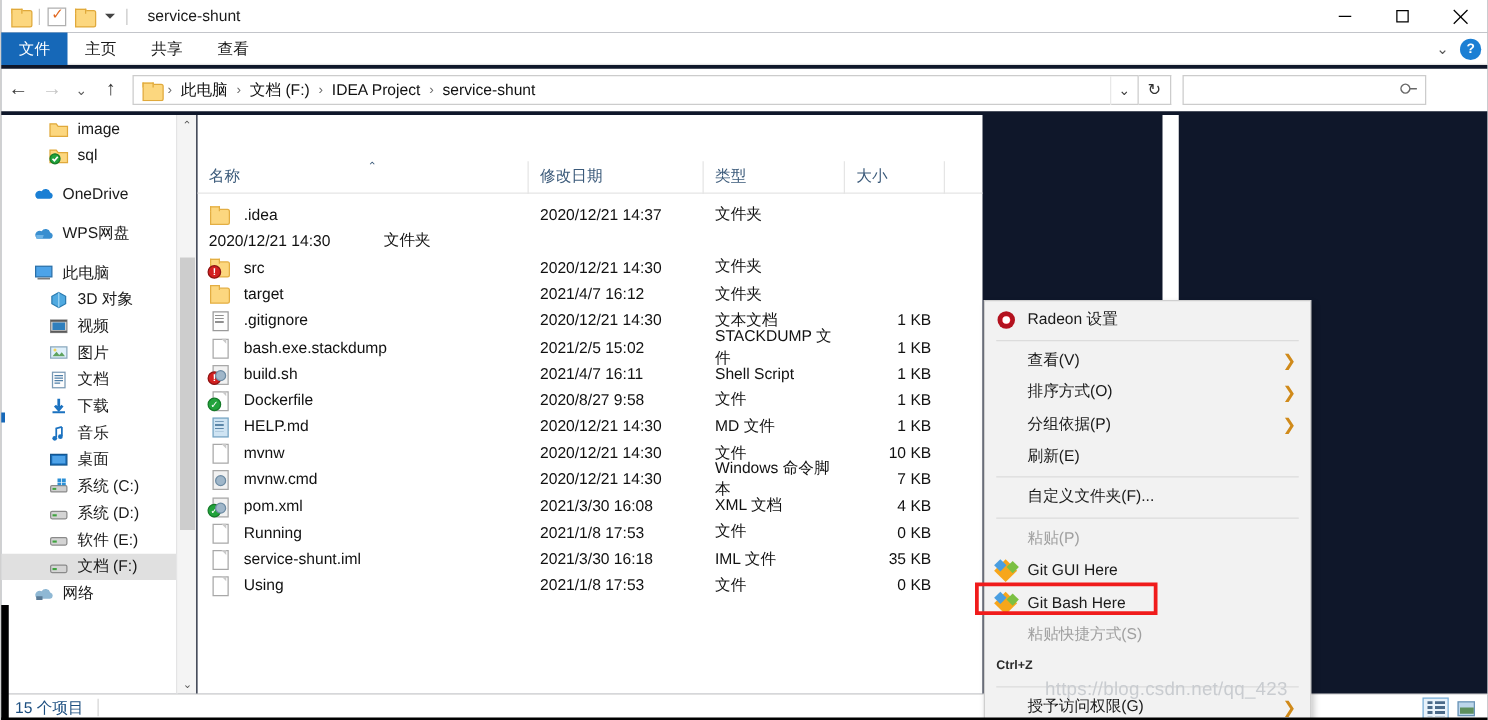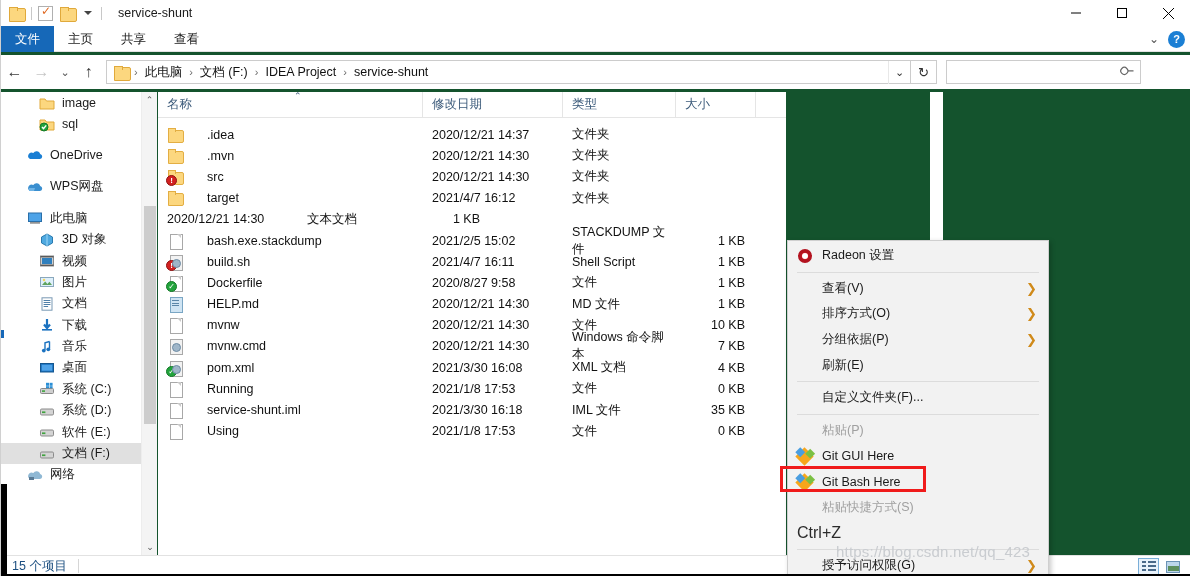--- a/index.html
+++ b/index.html
@@ -5,21 +5,21 @@
   * { box-sizing: border-box; margin: 0; padding: 0; }
   html, body {
     width: 1190px; height: 576px;
     font-family: "Liberation Sans", "DejaVu Sans", sans-serif;
     background: #ffffff;
     overflow: hidden;
   }
   #app {
     position: relative;
     width: 1190px; height: 576px;
-    background: #14532d;
+    background: #0f172a;
     border-left: 1px solid #d0d0d0;
   }
 
   
   .titlebar {
     position: absolute; left: 0; top: 0; width: 1190px; height: 26px;
     background: #ffffff;
     display: flex; align-items: center;
   }
   .qat { display: flex; align-items: center; padding-left: 8px; gap: 0px; height: 26px; }
@@ -123,34 +123,35 @@
   .nav-scroll .arrow { height:16px; display:flex; align-items:center; justify-content:center; color:#555; font-size:9px;}
   .nav-scroll .thumb { position:absolute; left:2px; top:114px; width:12px; height:218px; background:#cdcdcd; }
 
   
   .filepane {
     position:absolute; left:157px; top:0; width:628px; height:463px; background:#fff;
   }
   .colhead {
     display:flex; height:26px; align-items:center; border-bottom:1px solid #e5e5e5;
     position:relative;
+    margin-top:37px;
   }
   .colhead .ch {
     font-size:12.5px; color:#3b5a7a; padding-left:9px; height:26px; display:flex; align-items:center;
     border-right:1px solid #e5e5e5;
   }
   .ch.c-name { width:265px; }
   .ch.c-date { width:140px; }
   .ch.c-type { width:113px; }
   .ch.c-size { width:80px; }
   .sortmark {
     position:absolute; left:136px; top:-1px; color:#3b5a7a; font-size:9px;
   }
   .row { display:flex; align-items:center; height:21.2px; font-size:12.5px; color:#111; }
-  .row .c-name { width:265px; display:flex; align-items:center; gap:24px; padding-left:9px; }
+  .row .c-name { width:265px; display:flex; align-items:center; gap:12px; padding-left:9px; }
   .row .c-date { width:140px; padding-left:9px; color:#111; }
   .row .c-type { width:113px; padding-left:9px; color:#111; }
   .row .c-size { width:80px; text-align:right; padding-right:11px; color:#111; }
 
   .fico { width:16px; height:16px; position:relative; flex:0 0 16px; }
   
   .ic-folder::before { content:""; position:absolute; left:1px; top:3px; width:14px; height:11px;
      background:#fcd77f; border:1px solid #e3ae43; border-radius:0 2px 2px 0; }
   .ic-folder::after { content:""; position:absolute; left:1px; top:1px; width:6px; height:3px;
      background:#fcd77f; border:1px solid #e3ae43; border-bottom:none; }
@@ -193,21 +194,21 @@
     z-index: 40;
   }
   .mi {
     display:flex; align-items:center; height:25.6px; padding-left:9px; position:relative;
     font-size:12.5px; color:#1a1a1a;
   }
   .mi .mico { width:18px; flex:0 0 18px; height:16px; position:relative; margin-right:7px;}
   .mi .mlabel { flex:1 1 auto; white-space:nowrap; }
   .mi.noicon .mlabel { padding-left:25px; }
   .mi.disabled .mlabel { color:#a0a0a0; }
-  .mi .accel { color:#2b2b2b; font-size:16px; padding-right:16px; }
+  .mi .accel { color:#2b2b2b; font-size:10px; padding-right:16px;font-weight:bold; }
   .mi .submark { position:absolute; right:11px; top:5px; color:#d08a1a; font-size:13px; }
   .msep { height:1px; background:#dcdcdc; margin:3px 9px 3px 9px; }
   .highlight-box {
     position:absolute; left:-8px; top:-3px; width:146px; height:26px;
     border:3px solid #f01b1b; background:transparent; pointer-events:none;
   }
   
   .g-radeon { position:absolute; left:1px; top:1px; width:14px; height:14px; border-radius:50%;
       background: radial-gradient(circle at 50% 50%, #ea1c2d 0 35%, #b3121f 36% 100%); }
   .g-radeon::after{content:""; position:absolute; left:4px; top:4px; width:6px;height:6px;border-radius:50%;background:#fff;}
@@ -482,24 +483,20 @@
           <div class="row">
             <div class="c-name">
               <span class="fico ic-folder"></span>
               <span>.idea</span>
             </div>
             <div class="c-date">2020/12/21 14:37</div>
             <div class="c-type">文件夹</div>
             <div class="c-size"></div>
           </div>
           <div class="row">
-            <div class="c-name">
-              <span class="fico ic-folder"></span>
-              <span>.mvn</span>
-            </div>
             <div class="c-date">2020/12/21 14:30</div>
             <div class="c-type">文件夹</div>
             <div class="c-size"></div>
           </div>
           <div class="row">
             <div class="c-name">
               <span class="fico ic-folder">
                 <span class="ov mod">!</span>
               </span>
               <span>src</span>
@@ -511,20 +508,24 @@
           <div class="row">
             <div class="c-name">
               <span class="fico ic-folder"></span>
               <span>target</span>
             </div>
             <div class="c-date">2021/4/7 16:12</div>
             <div class="c-type">文件夹</div>
             <div class="c-size"></div>
           </div>
           <div class="row">
+            <div class="c-name">
+              <span class="fico ic-txt"></span>
+              <span>.gitignore</span>
+            </div>
             <div class="c-date">2020/12/21 14:30</div>
             <div class="c-type">文本文档</div>
             <div class="c-size">1 KB</div>
           </div>
           <div class="row">
             <div class="c-name">
               <span class="fico ic-file"></span>
               <span>bash.exe.stackdump</span>
             </div>
             <div class="c-date">2021/2/5 15:02</div>

